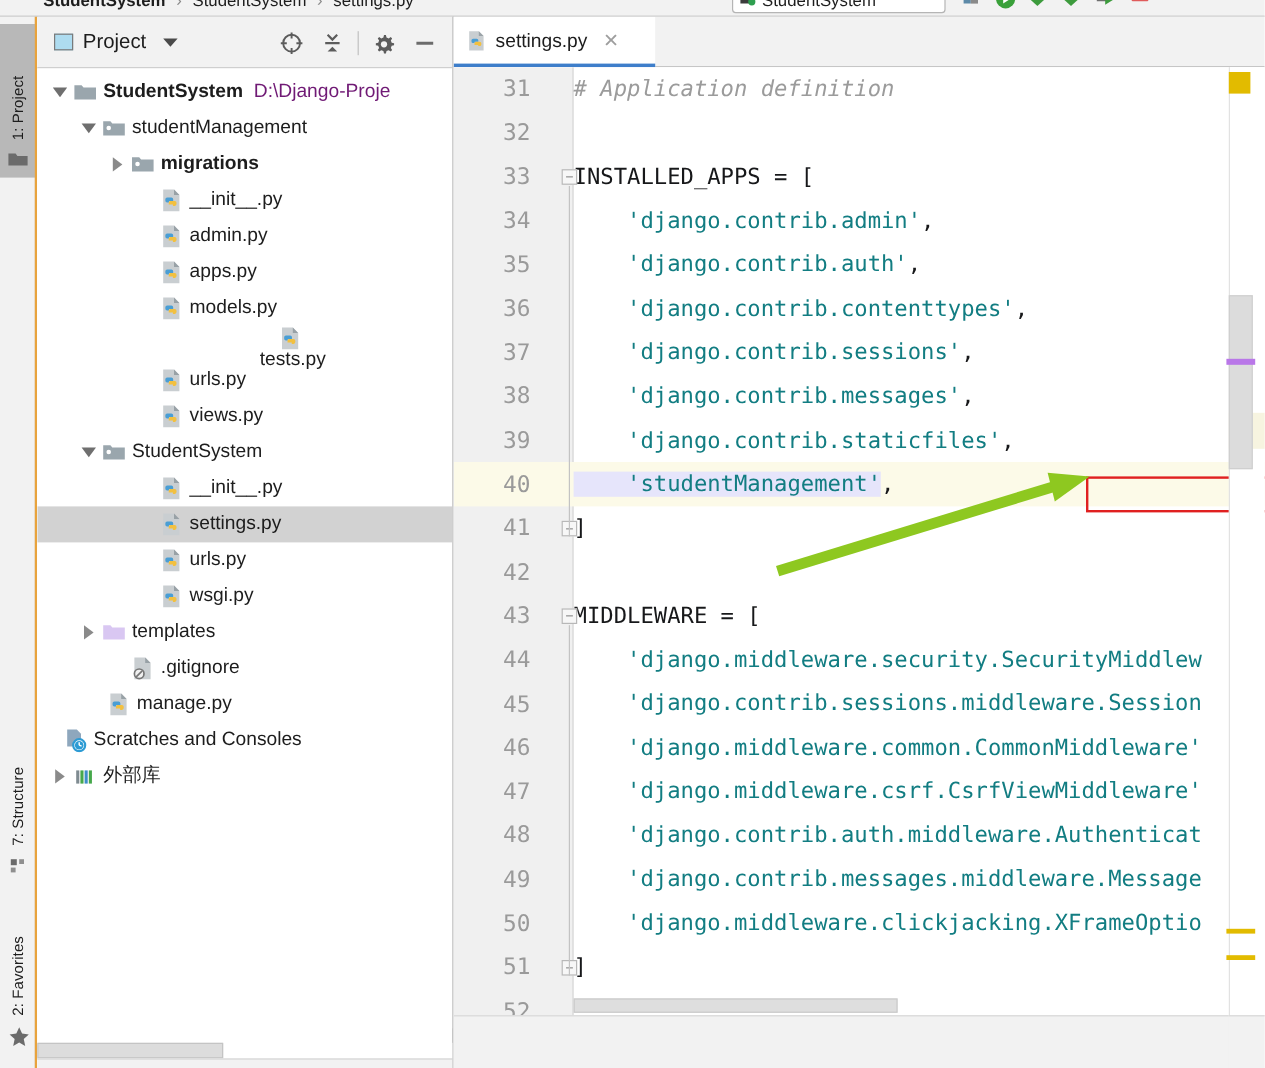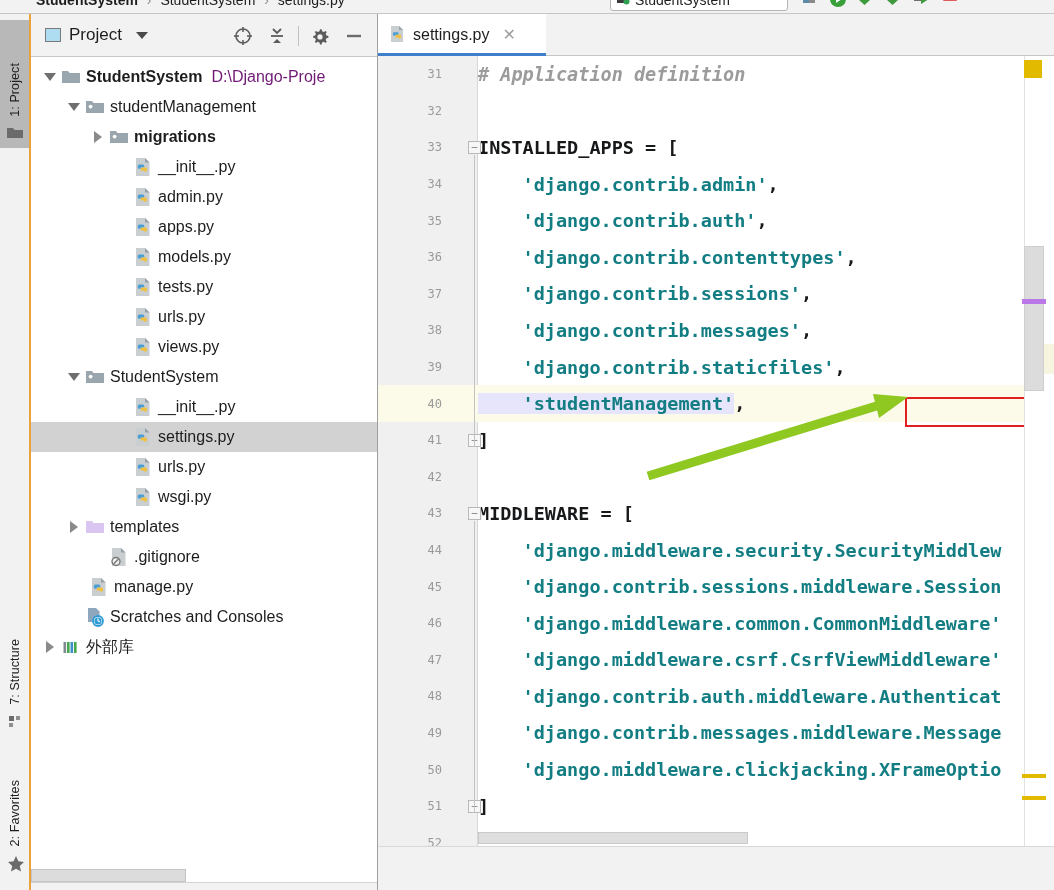--- a/index.html
+++ b/index.html
@@ -171,25 +171,25 @@
     position: absolute; left: 90px; top: 0; width: 18px; height: 834px;
   }
   .codelines {
     position: absolute; left: 0; top: 0; width: 676px; height: 834px;
   }
   .cline {
     position: relative; height: 36.6px; display: flex; align-items: center;
     font-family: "DejaVu Sans Mono", monospace; font-size: 18.5px;
   }
   .cline .lnum {
-    width: 70px; text-align: right; color: #9a9a9a; font-size: 12px;
+    width: 70px; text-align: right; color: #9a9a9a; font-size: 19px;
     flex: 0 0 auto; padding-right: 6px;
   }
   .cline .gap { width: 30px; flex: 0 0 auto; }
-  .cline .ctext { white-space: pre; color: #17181a; font-weight: bold; }
+  .cline .ctext { white-space: pre; color: #17181a; }
   .cline.caret { background: #fcfae8; }
   .cline.caret .lnum { color: #9a9a9a; }
   .tok-com { color: #9b9b9b; font-style: italic; }
   .tok-str { color: #127d82; }
   .tok-pun { color: #17181a; }
   .sel { background: #e6e5fb; }
 
   .foldmark {
     position: absolute; width: 13px; height: 13px;
     border: 1px solid #b8b8b8; background: #f7f7f7;
@@ -453,21 +453,21 @@
             <span class="arrow none"></span>
           </span>
           <span class="ticon"><svg width="20" height="20" viewBox="0 0 20 20">
               <path d="M3 1 L12 1 L16.5 5.5 L16.5 19 L3 19 Z" fill="#c9ced1"></path>
               <path d="M12 1 L16.5 5.5 L12 5.5 Z" fill="#98a1a6"></path>
               <path d="M6.3 7.6 h3.5 a1.5 1.5 0 0 1 1.5 1.5 v1.5 h-3.5 v1.1 h-1.5 a1.5 1.5 0 0 1 -1.5 -1.5 v-1.1 a1.5 1.5 0 0 1 1.5 -1.5 z" fill="#4a9ed4"></path>
               <path d="M12.6 10.5 h-3.5 a1.5 1.5 0 0 0 -1.5 1.5 v1.5 h3.5 v1.1 h1.5 a1.5 1.5 0 0 0 1.5 -1.5 v-1.1 a1.5 1.5 0 0 0 -1.5 -1.5 z" fill="#f2c040"></path>
             </svg></span>
           <span class="tlabel">models.py</span>
         </div>
-        <div class="row" style="padding-left: 80px;">
+        <div class="row" style="padding-left: 80px; flex-direction: column;">
           <span class="arrowbox">
             <span class="arrow none"></span>
           </span>
           <span class="ticon"><svg width="20" height="20" viewBox="0 0 20 20">
               <path d="M3 1 L12 1 L16.5 5.5 L16.5 19 L3 19 Z" fill="#c9ced1"></path>
               <path d="M12 1 L16.5 5.5 L12 5.5 Z" fill="#98a1a6"></path>
               <path d="M6.3 7.6 h3.5 a1.5 1.5 0 0 1 1.5 1.5 v1.5 h-3.5 v1.1 h-1.5 a1.5 1.5 0 0 1 -1.5 -1.5 v-1.1 a1.5 1.5 0 0 1 1.5 -1.5 z" fill="#4a9ed4"></path>
               <path d="M12.6 10.5 h-3.5 a1.5 1.5 0 0 0 -1.5 1.5 v1.5 h3.5 v1.1 h1.5 a1.5 1.5 0 0 0 1.5 -1.5 v-1.1 a1.5 1.5 0 0 0 -1.5 -1.5 z" fill="#f2c040"></path>
             </svg></span>
           <span class="tlabel">tests.py</span>
@@ -580,21 +580,21 @@
             <span class="arrow none"></span>
           </span>
           <span class="ticon"><svg width="20" height="20" viewBox="0 0 20 20">
               <path d="M3 1 L12 1 L16.5 5.5 L16.5 19 L3 19 Z" fill="#c9ced1"></path>
               <path d="M12 1 L16.5 5.5 L12 5.5 Z" fill="#98a1a6"></path>
               <path d="M6.3 7.6 h3.5 a1.5 1.5 0 0 1 1.5 1.5 v1.5 h-3.5 v1.1 h-1.5 a1.5 1.5 0 0 1 -1.5 -1.5 v-1.1 a1.5 1.5 0 0 1 1.5 -1.5 z" fill="#4a9ed4"></path>
               <path d="M12.6 10.5 h-3.5 a1.5 1.5 0 0 0 -1.5 1.5 v1.5 h3.5 v1.1 h1.5 a1.5 1.5 0 0 0 1.5 -1.5 v-1.1 a1.5 1.5 0 0 0 -1.5 -1.5 z" fill="#f2c040"></path>
             </svg></span>
           <span class="tlabel">manage.py</span>
         </div>
-        <div class="row" style="padding-left: 32px;">
+        <div class="row" style="">
           <span class="arrowbox">
             <span class="arrow none"></span>
           </span>
           <span class="ticon"><svg width="20" height="20" viewBox="0 0 20 20">
               <path d="M3 1 L11 1 L14.5 4.5 L14.5 15 L3 15 Z" fill="#8ea7bd"></path>
               <circle cx="13" cy="14" r="5" fill="#ffffff" stroke="#2d9bd4" stroke-width="1.8"></circle>
               <circle cx="13" cy="14" r="3.6" fill="#2d9bd4"></circle>
               <line x1="13" y1="14" x2="13" y2="11.5" stroke="#ffffff" stroke-width="1.2"></line>
               <line x1="13" y1="14" x2="15" y2="14.8" stroke="#ffffff" stroke-width="1.2"></line>
             </svg></span>

